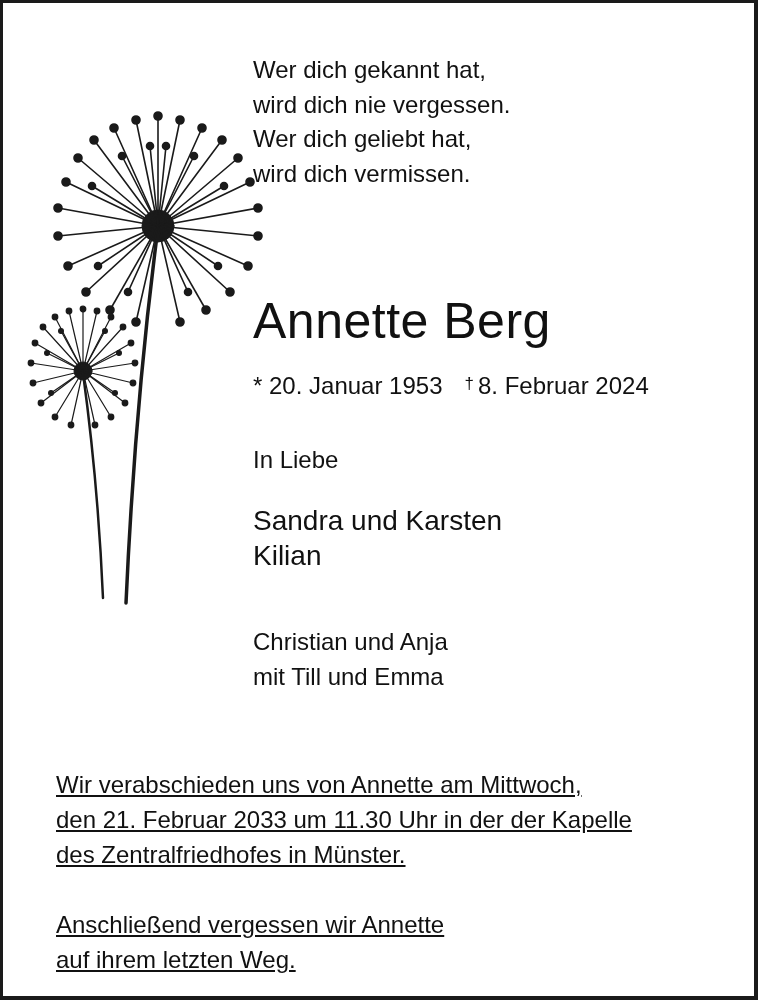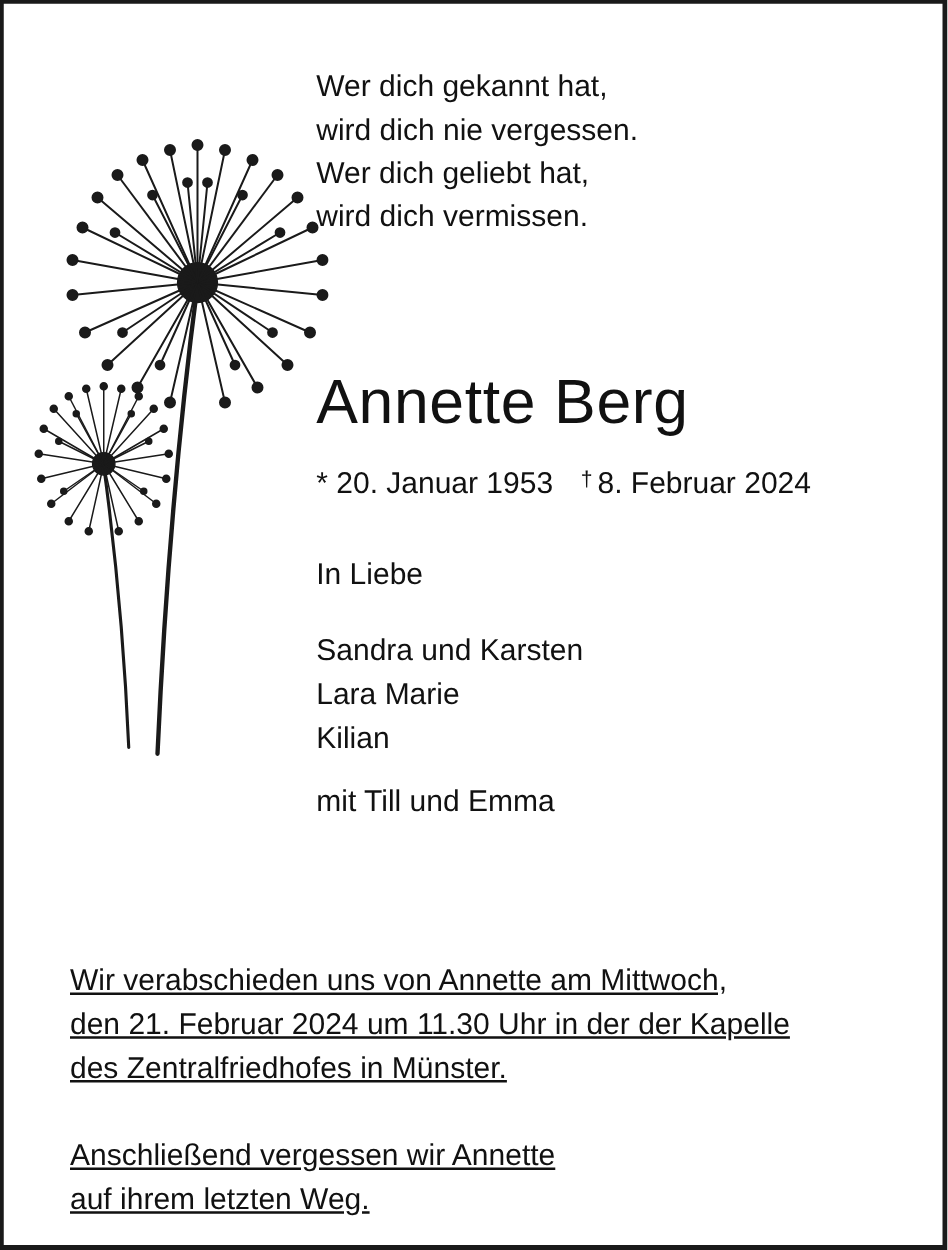--- a/index.html
+++ b/index.html
@@ -9,21 +9,21 @@
            box-sizing: border-box; border: 3px solid #1a1a1a; border-right-width: 4px; border-bottom-width: 4px; background: #fff; }
   .center-col { position: absolute; left: 250px; width: 470px; }
   .verse { top: 50px; font-size: 24px; line-height: 34.5px; }
   .verse div { white-space: nowrap; }
   .name { top: 255px; font-size: 50px; line-height: 62px; letter-spacing: 0.5px; margin-top: 32px; }
   .maiden { top: 330px; font-size: 24px; line-height: 34px; }
   .dates { top: 364px; font-size: 24px; line-height: 34px; white-space: nowrap; }
   .dates .gap { display: inline-block; width: 22px; }
   .dates .cross { font-size: 17px; vertical-align: 5px; margin-right: 4px; }
   .love { top: 440px; font-size: 24px; line-height: 34px; }
-  .family1 { top: 500px; font-size: 24px; line-height: 35px; }
+  .family1 { top: 500px; font-size: 28px; line-height: 35px; }
   .family2 { top: 621px; font-size: 24px; line-height: 35px; }
   .farewell { position: absolute; left: 53px; top: 764px; width: 680px;
               font-size: 24px; line-height: 35px; }
   .farewell .para { margin: 0 0 35px 0; }
   .farewell .para div { white-space: nowrap; text-decoration: underline; }
   .flowers { position: absolute; left: 20px; top: 100px; width: 240px; height: 510px; }
 </style>
 </head>
 <body>
 
@@ -176,32 +176,32 @@
 
   <div class="center-col dates">
     <span>*</span>
     <span>20. Januar 1953</span><span class="gap"></span><span class="cross">†</span><span>8. Februar 2024</span>
   </div>
 
   <div class="center-col love">In Liebe</div>
 
   <div class="center-col family1">
     <div>Sandra und Karsten</div>
-    <div>Lara Marie</div>
     <div>Kilian</div>
   </div>
 
   <div class="center-col family2">
+    <div>Christian und Anja</div>
     <div>mit Till und Emma</div>
   </div>
 
   <div class="farewell">
     <div class="para">
       <div>Wir verabschieden uns von Annette am Mittwoch,</div>
-      <div>den 21. Februar 2024 um 11.30 Uhr in der der Kapelle</div>
+      <div>den 21. Februar 2033 um 11.30 Uhr in der der Kapelle</div>
       <div>des Zentralfriedhofes in Münster.</div>
     </div>
     <div class="para">
       <div>Anschließend vergessen wir Annette</div>
       <div>auf ihrem letzten Weg.</div>
     </div>
   </div>
 
 </div>
 

